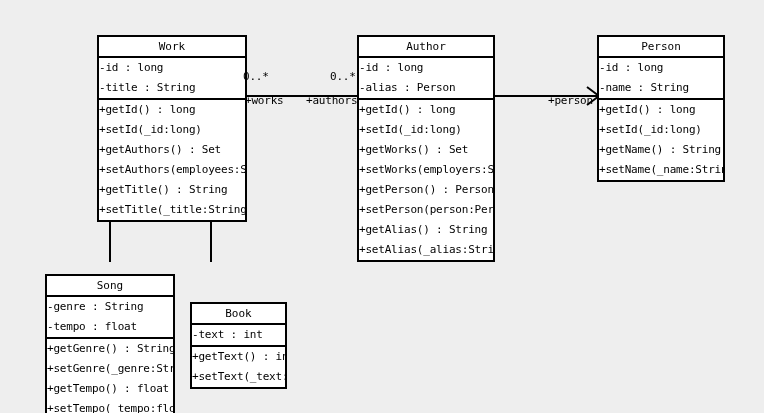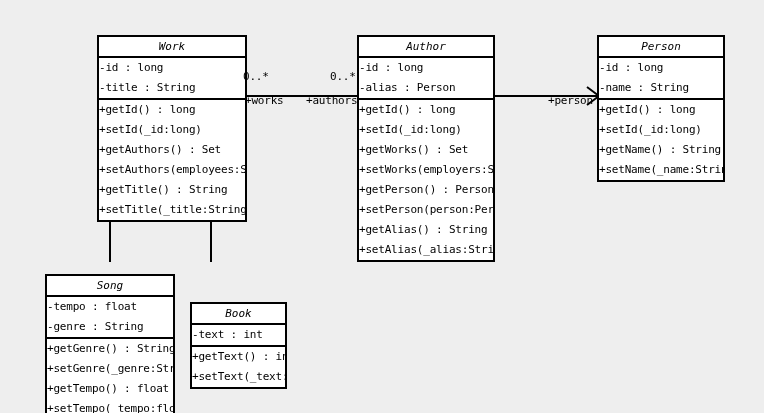--- a/index.html
+++ b/index.html
@@ -27,21 +27,20 @@
     z-index: 5;
   }
   .uml-name {
     text-align: center;
     font-size: 11px;
     line-height: 19px;
     height: 19px;
     color: #000000;
     white-space: nowrap;
     overflow: hidden;
-    font-style: italic;
   }
   .uml-sep {
     border-top: 2px solid #000000;
     height: 0;
     font-size: 0;
     line-height: 0;
   }
   .uml-compartment {
     padding: 0;
   }
@@ -146,22 +145,22 @@
       <div class="uml-member">+setId(_id:long)</div>
       <div class="uml-member">+getName() : String</div>
       <div class="uml-member">+setName(_name:String)</div>
     </div>
   </div>
 
   <div class="uml-class" style="left:45px; top:274px; width:130px;">
     <div class="uml-name">Song</div>
     <div class="uml-sep"></div>
     <div class="uml-compartment">
+      <div class="uml-member">-genre : String</div>
       <div class="uml-member">-tempo : float</div>
-      <div class="uml-member">-genre : String</div>
     </div>
     <div class="uml-sep"></div>
     <div class="uml-compartment">
       <div class="uml-member">+getGenre() : String</div>
       <div class="uml-member">+setGenre(_genre:String)</div>
       <div class="uml-member">+getTempo() : float</div>
       <div class="uml-member">+setTempo(_tempo:float)</div>
     </div>
   </div>
 

